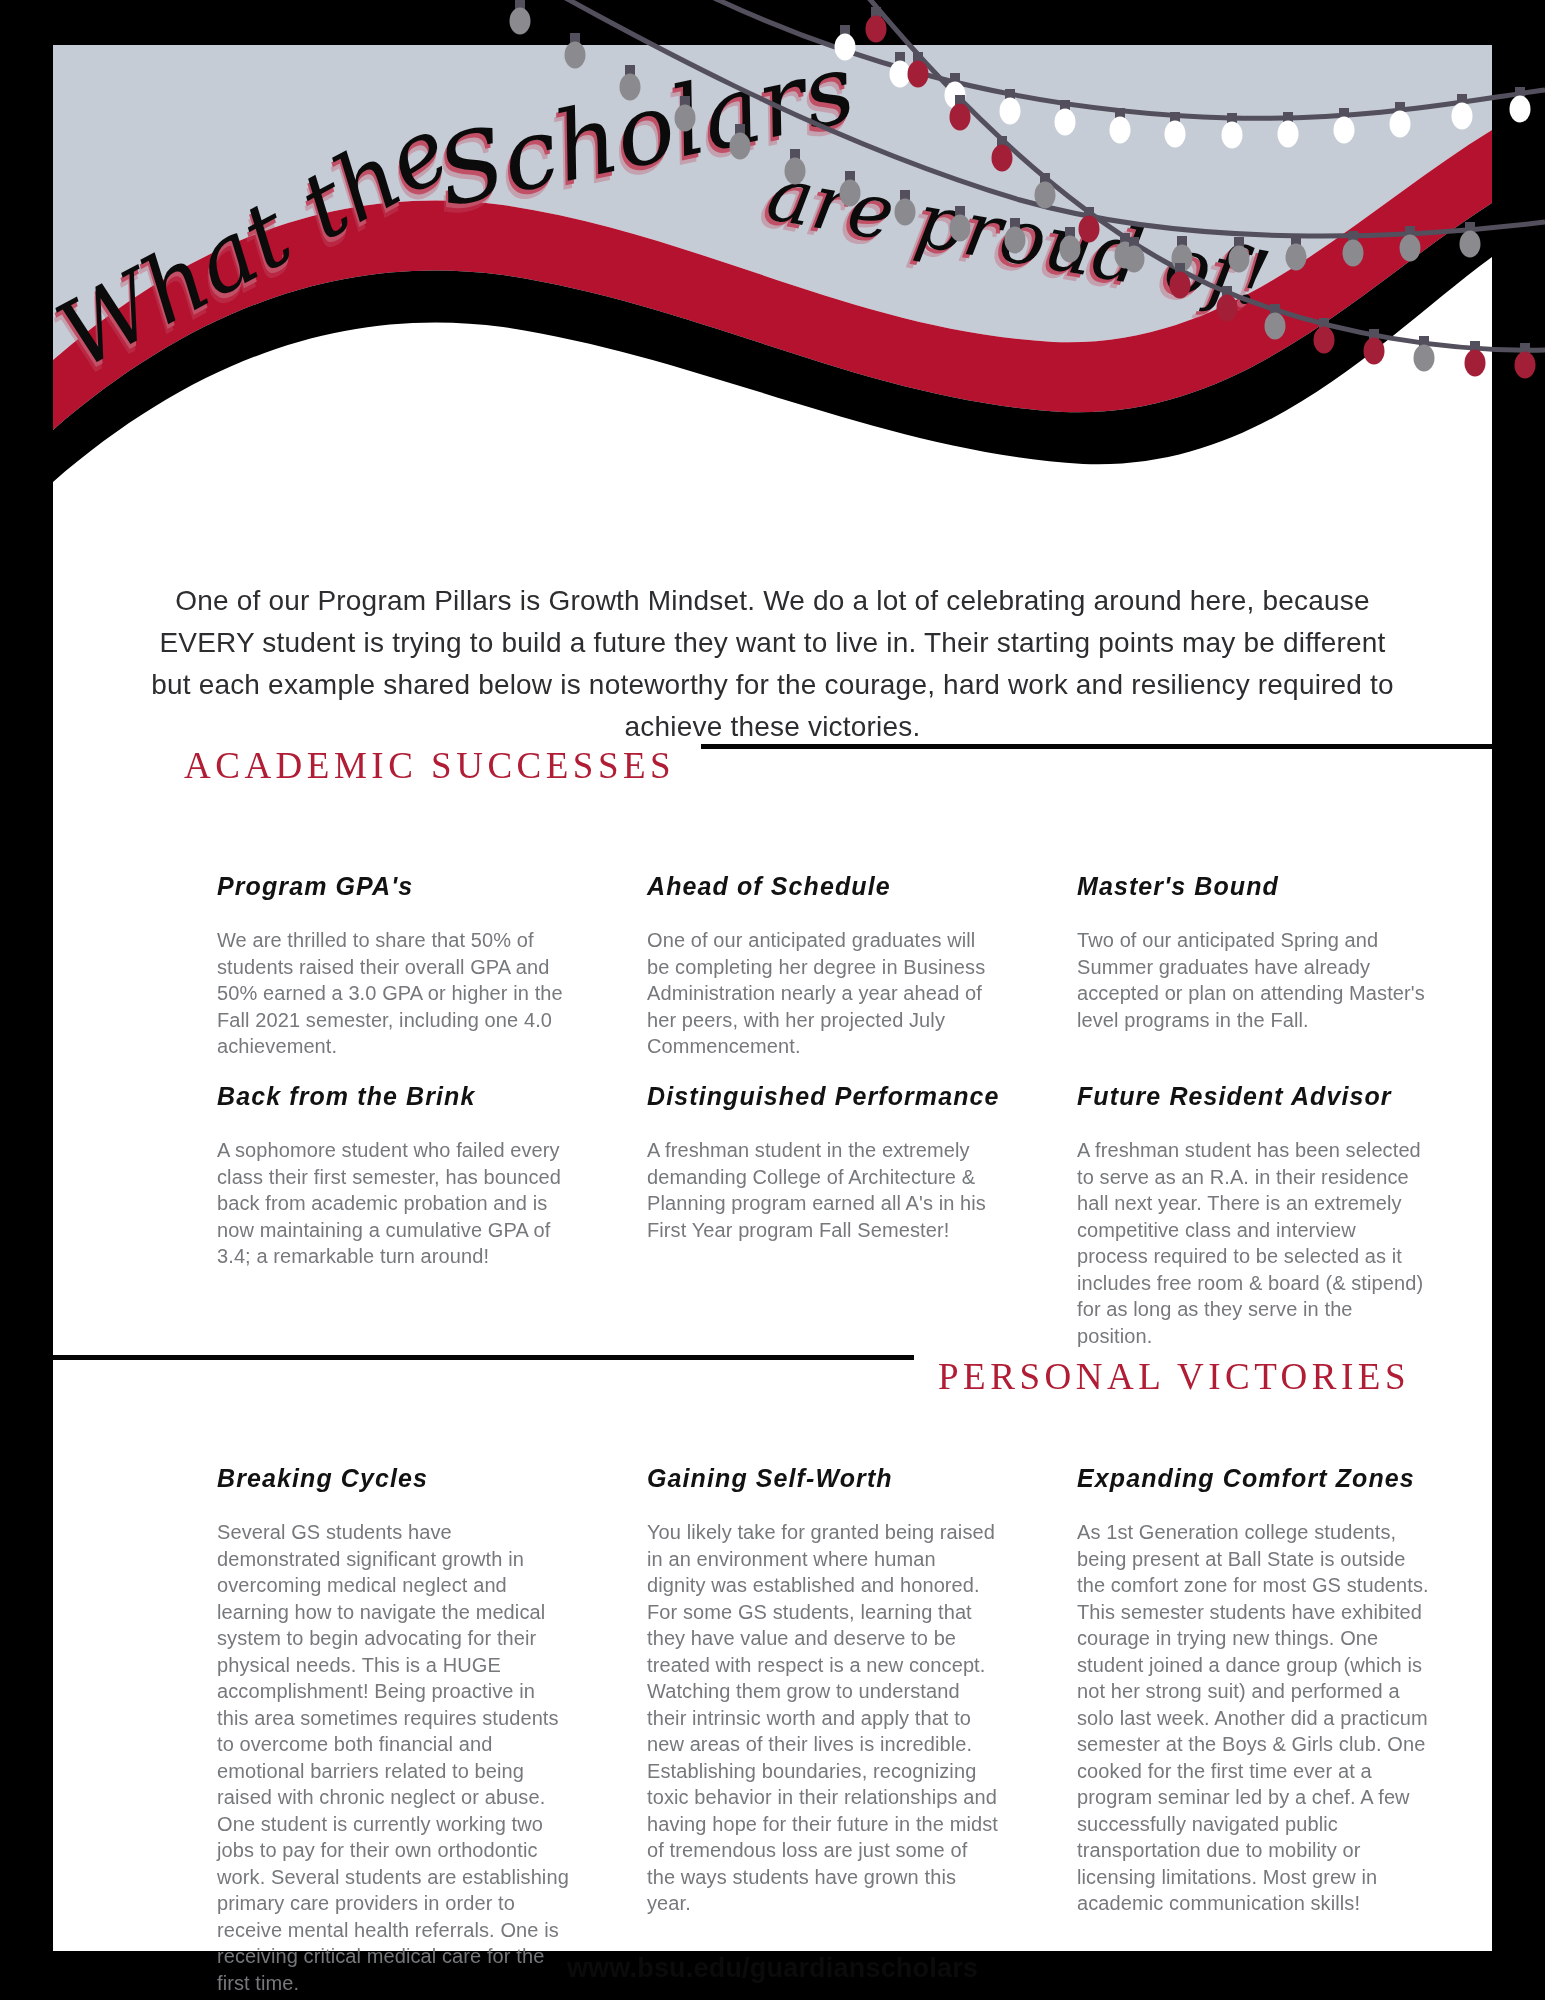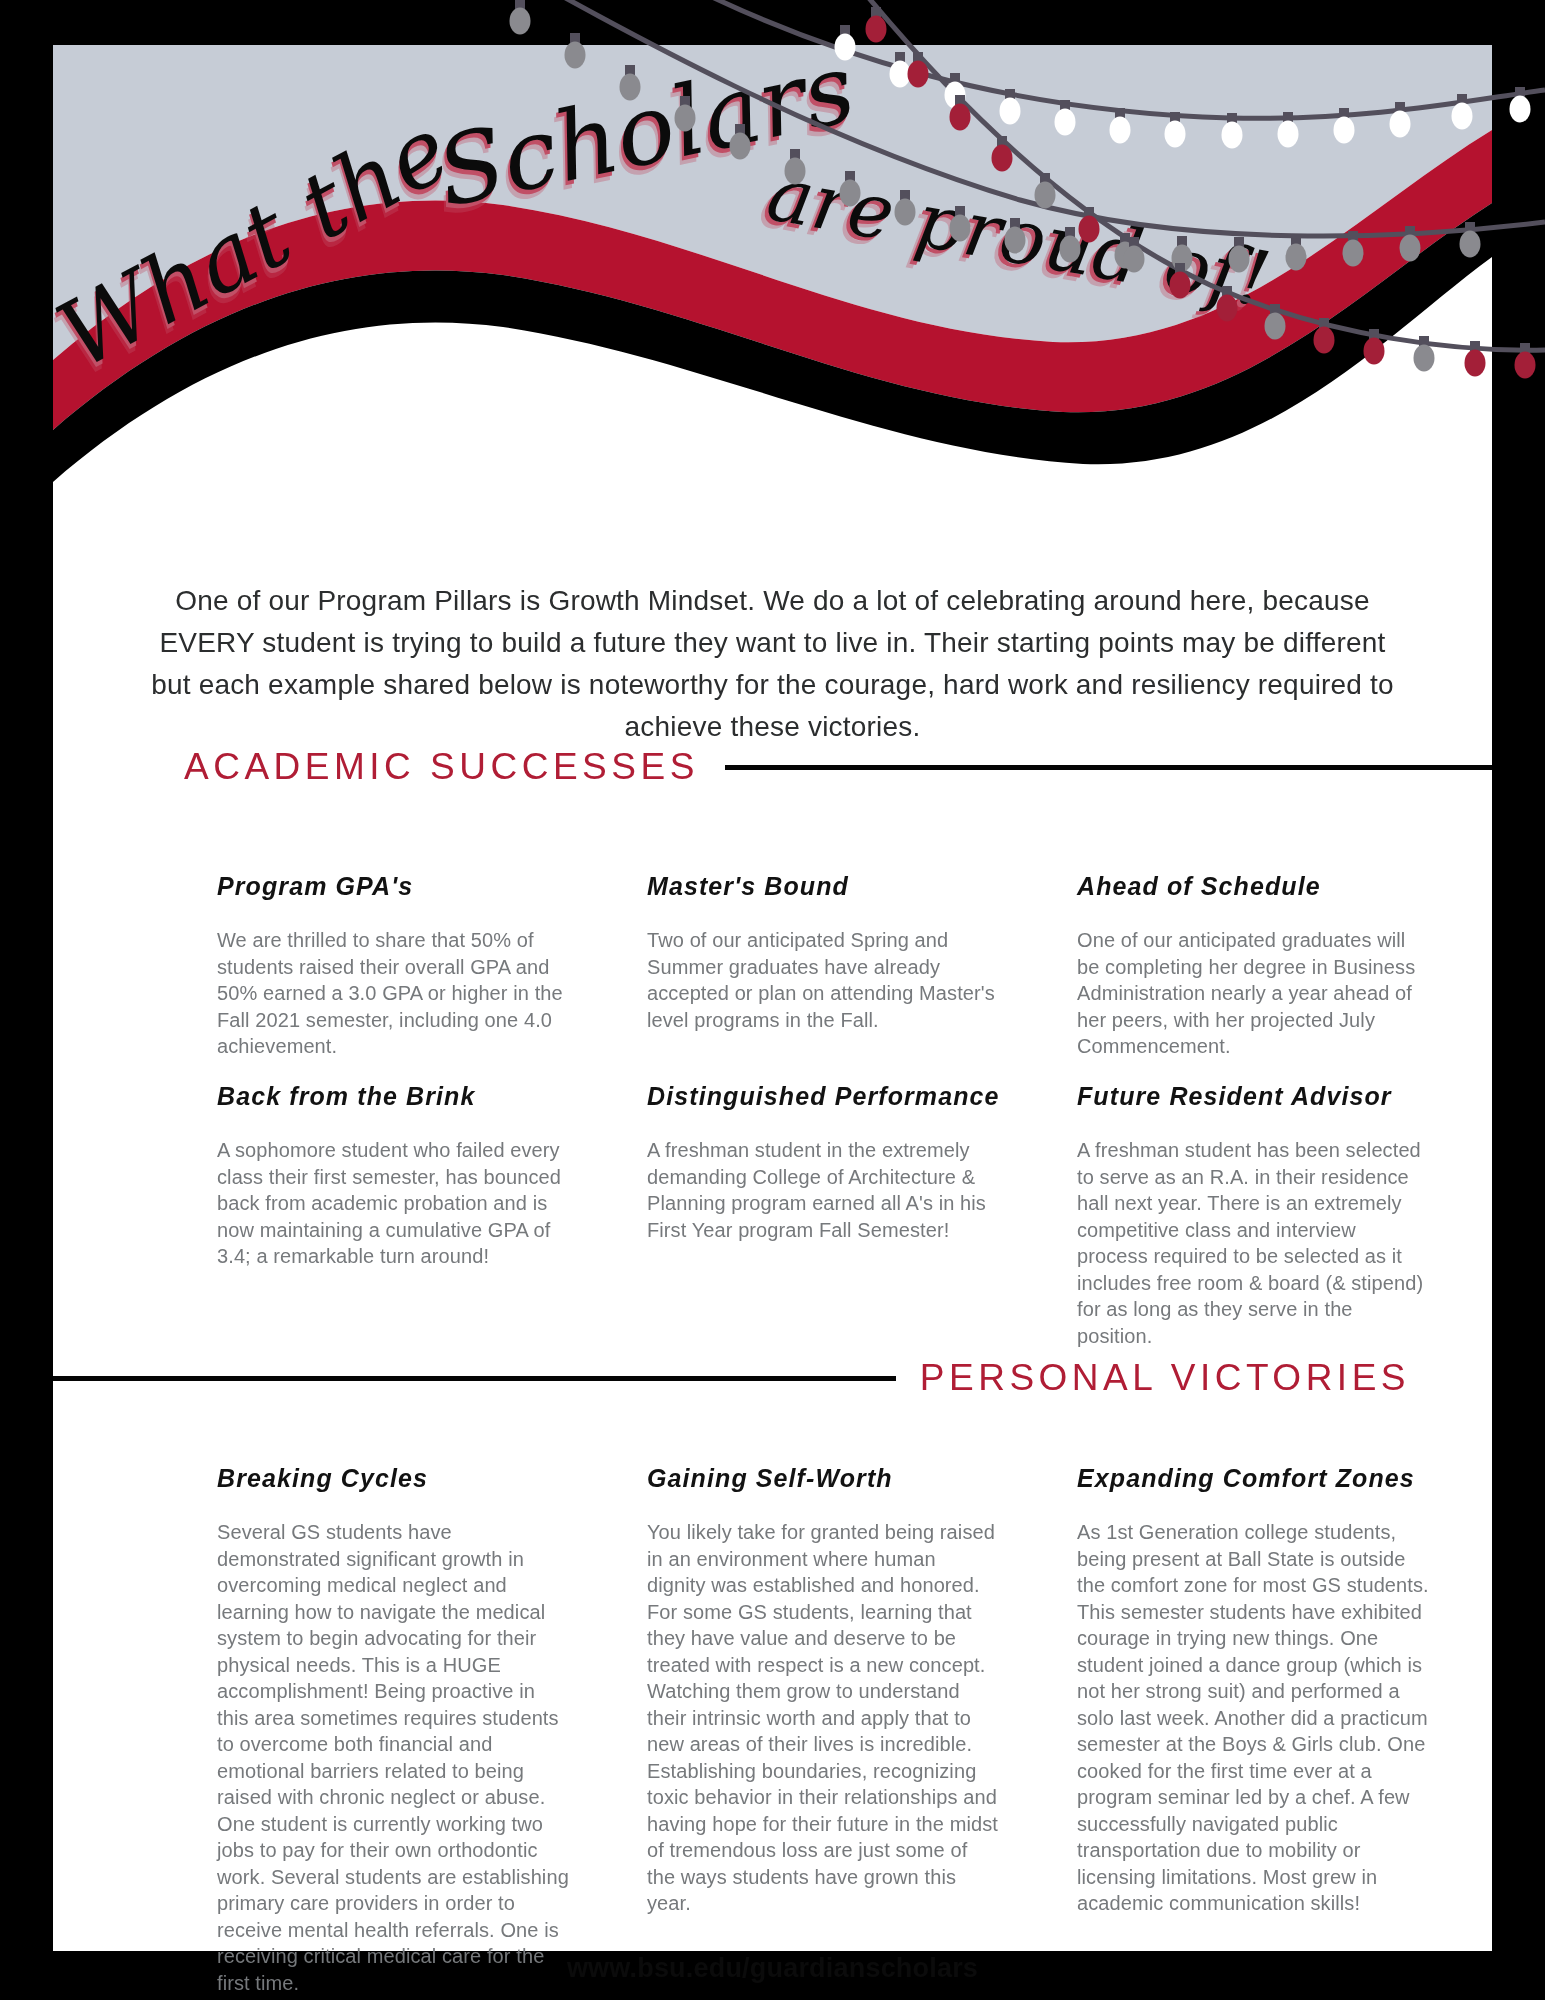--- a/index.html
+++ b/index.html
@@ -10,21 +10,21 @@
   .title-layer{position:absolute;top:0;left:0;width:1439px;height:480px;z-index:4;}
   .title-word{position:absolute;font-family:"DejaVu Serif",serif;font-style:italic;color:#0b0b0b;
               text-shadow:-3px 4px 0 #c14f66, -6px 8px 0 rgba(193,79,102,0.35);
               transform-origin:left bottom;white-space:nowrap;}
   #tw1{left:38px;top:238px;font-size:92px;transform:rotate(-28deg);}
   #tw2{left:398px;top:72px;font-size:96px;transform:rotate(-12deg);}
   #tw3{left:708px;top:102px;font-size:76px;transform:rotate(10deg);}
   .lights-svg{position:absolute;top:0;left:0;pointer-events:none;z-index:6;}
   .intro{position:absolute;top:514px;left:50%;transform:translateX(-50%);width:1270px;
          text-align:center;font-size:28px;line-height:42px;color:#2b2d2e;letter-spacing:0.2px;z-index:2;margin-top:21px;}
-  .section-row{position:absolute;display:flex;align-items:center;height:46px;z-index:2;}
+  .section-row{position:absolute;display:flex;align-items:flex-start;height:46px;z-index:2;font-family:Liberation Serif, serif;}
   #sec1{left:131px;right:0;top:699px;}
   #sec2{left:0;right:82px;top:1310px;}
   .section-title{font-size:37px;letter-spacing:4.5px;color:#b01d35;white-space:nowrap;}
   .rule{height:5px;background:#050505;flex:1;}
   #sec1 .rule{margin-left:26px;}
   #sec2 .rule{margin-right:24px;}
   .grid{position:absolute;left:164px;width:1212px;display:grid;
         grid-template-columns:352px 352px 352px;column-gap:78px;z-index:2;}
   #grid1{top:802px;} #grid2{top:1012px;} #grid3{top:1394px;}
   .card-title{font-size:25px;font-weight:bold;letter-spacing:1.1px;color:#121212;white-space:nowrap;font-style:italic;}
@@ -62,26 +62,26 @@
       <span class="section-title">ACADEMIC SUCCESSES</span>
       <div class="rule"></div>
     </div>
 
     <div class="grid" id="grid1">
       <article>
         <h3 class="card-title">Program GPA's</h3>
         <p class="card-body">We are thrilled to share that 50% of students raised their overall GPA and 50% earned a 3.0 GPA or higher in the Fall 2021 semester, including one 4.0 achievement.</p>
       </article>
       <article>
+        <h3 class="card-title">Ahead of Schedule</h3>
+        <p class="card-body">One of our anticipated graduates will be completing her degree in Business Administration nearly a year ahead of her peers, with her projected July Commencement.</p>
+      </article>
+      <article>
         <h3 class="card-title">Master's Bound</h3>
         <p class="card-body">Two of our anticipated Spring and Summer graduates have already accepted or plan on attending Master's level programs in the Fall.</p>
-      </article>
-      <article>
-        <h3 class="card-title">Ahead of Schedule</h3>
-        <p class="card-body">One of our anticipated graduates will be completing her degree in Business Administration nearly a year ahead of her peers, with her projected July Commencement.</p>
       </article>
     </div>
 
     <div class="grid" id="grid2">
       <article>
         <h3 class="card-title">Back from the Brink</h3>
         <p class="card-body">A sophomore student who failed every class their first semester, has bounced back from academic probation and is now maintaining a cumulative GPA of 3.4; a remarkable turn around!</p>
       </article>
       <article>
         <h3 class="card-title">Distinguished Performance</h3>

